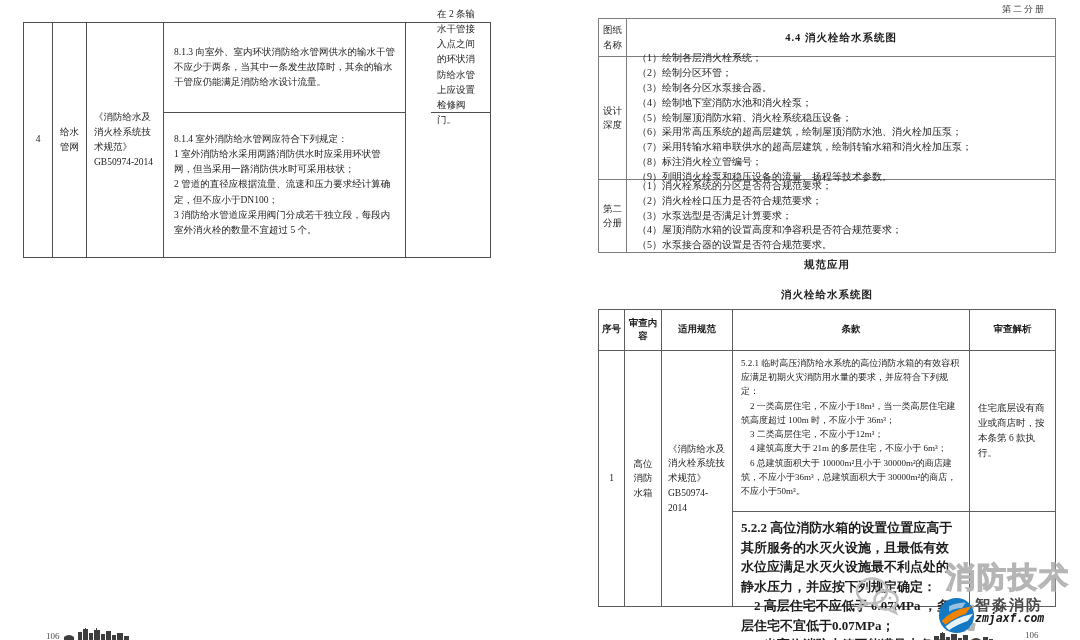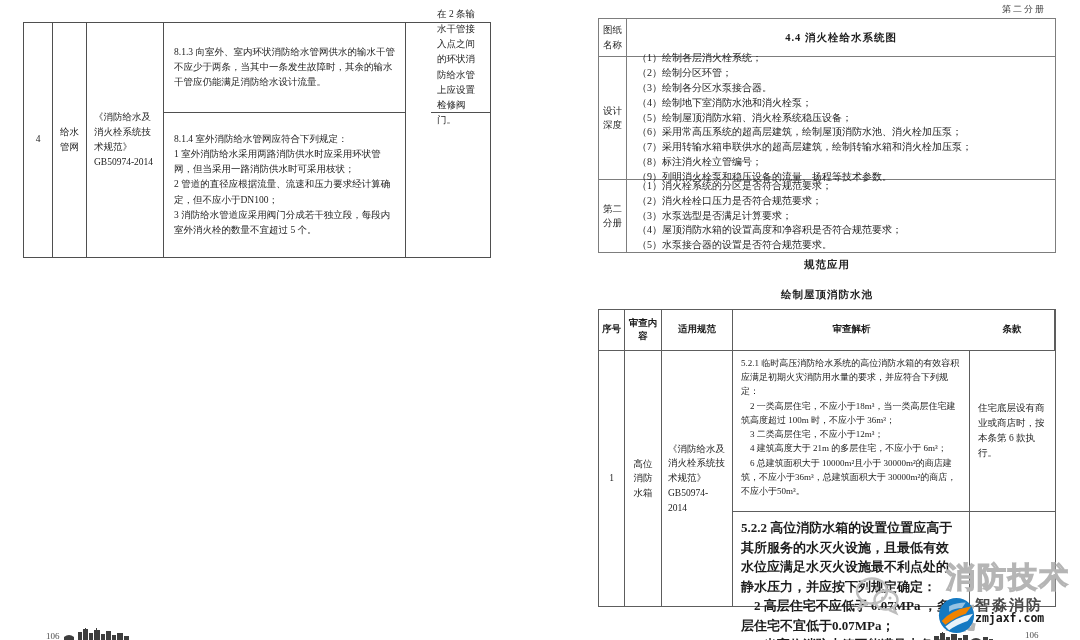--- a/index.html
+++ b/index.html
@@ -80,21 +80,21 @@
   .wm{position:absolute;left:852px;top:558px;display:flex;align-items:center;pointer-events:none;}
   .wm-text{
     font-size:29px;font-weight:bold;letter-spacing:2px;
     color:rgba(255,255,255,0.05);
     margin-left:46px;
     -webkit-text-stroke:1.2px #b5b5b5;
   }
   .brand{position:absolute;left:938px;top:597px;display:flex;align-items:flex-start;}
   .brand-txt{margin-left:0;}
   .brand-name{font-family:"Liberation Sans","DejaVu Sans",sans-serif;font-weight:bold;font-size:15px;color:#4a4a4a;letter-spacing:2px;line-height:1.0;}
-  .brand-url{font-family:"DejaVu Sans Mono","Liberation Mono",monospace;font-weight:bold;font-size:11.5px;color:#1a1a1a;line-height:1.1;}
+  .brand-url{font-family:"DejaVu Sans Mono","Liberation Mono",monospace;font-weight:bold;font-size:11.5px;color:#1a1a1a;line-height:1.1;font-style:italic;}
 
   .pagenum{position:absolute;font-size:9px;color:#4e4e4e;}
   .pn-left{left:46px;top:631px;}
   .pn-right{left:1025px;top:630px;}
   .skyline{position:absolute;}
   .sky-left{left:62px;top:628px;}
   .sky-right{left:933px;top:630px;}
 </style>
 </head>
 <body>
@@ -129,28 +129,28 @@
 （9）列明消火栓泵和稳压设备的流量、扬程等技术参数。</div>
   <div class="cell center r-label last-row">第二分册</div>
   <div class="cell r-items pre last-col last-row">（1）消火栓系统的分区是否符合规范要求；
 （2）消火栓栓口压力是否符合规范要求；
 （3）水泵选型是否满足计算要求；
 （4）屋顶消防水箱的设置高度和净容积是否符合规范要求；
 （5）水泵接合器的设置是否符合规范要求。</div>
 </div>
 
 <div class="sec-head norm">规范应用</div>
-<div class="sec-head diagram">绘制屋顶消防水池</div>
+<div class="sec-head diagram">消火栓给水系统图</div>
 
 <div class="ntable">
   <div class="cell n-h">序号</div>
   <div class="cell n-h">审查内容</div>
   <div class="cell n-h">适用规范</div>
+  <div class="cell n-h">条款</div>
   <div class="cell n-h n-h5">审查解析</div>
-  <div class="cell n-h">条款</div>
 
   <div class="cell center n-no">1</div>
   <div class="cell center n-cont">高位消防水箱</div>
   <div class="cell n-std pre">《消防给水及消火栓系统技术规范》GB50974-2014</div>
   <div class="cell n-c1 pre">5.2.1 临时高压消防给水系统的高位消防水箱的有效容积应满足初期火灾消防用水量的要求，并应符合下列规定：
 　2 一类高层住宅，不应小于18m³，当一类高层住宅建筑高度超过 100m 时，不应小于 36m³；
 　3 二类高层住宅，不应小于12m³；
 　4 建筑高度大于 21m 的多层住宅，不应小于 6m³；
 　6 总建筑面积大于 10000m²且小于 30000m²的商店建筑，不应小于36m³，总建筑面积大于 30000m²的商店，不应小于50m³。</div>
   <div class="cell n-a1 pre">住宅底层设有商业或商店时，按本条第 6 款执行。</div>

